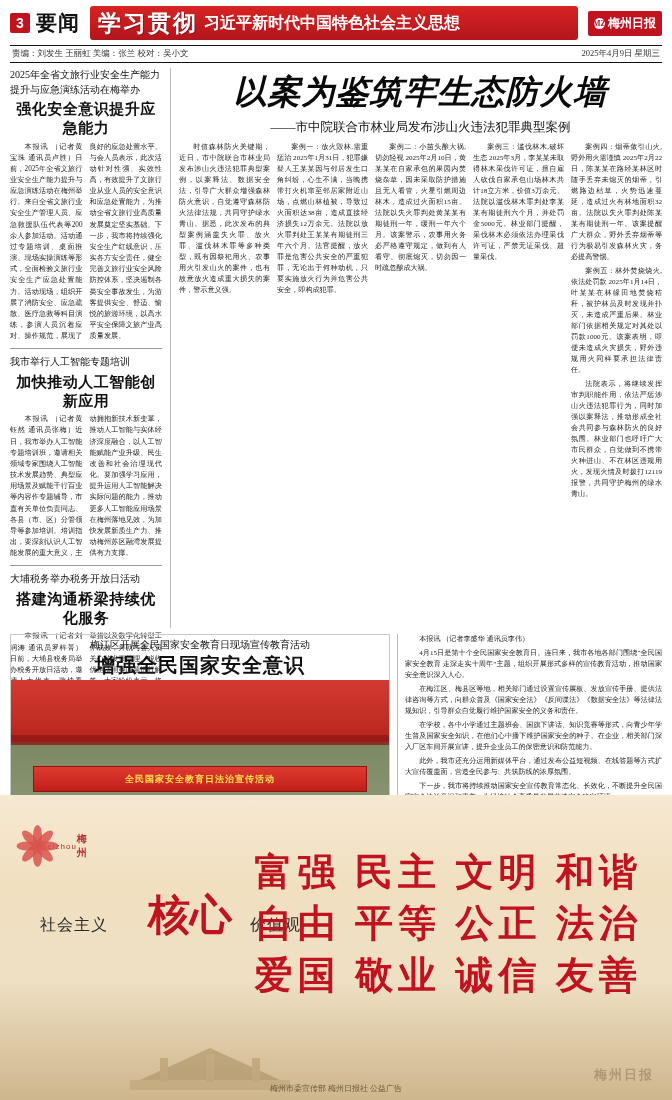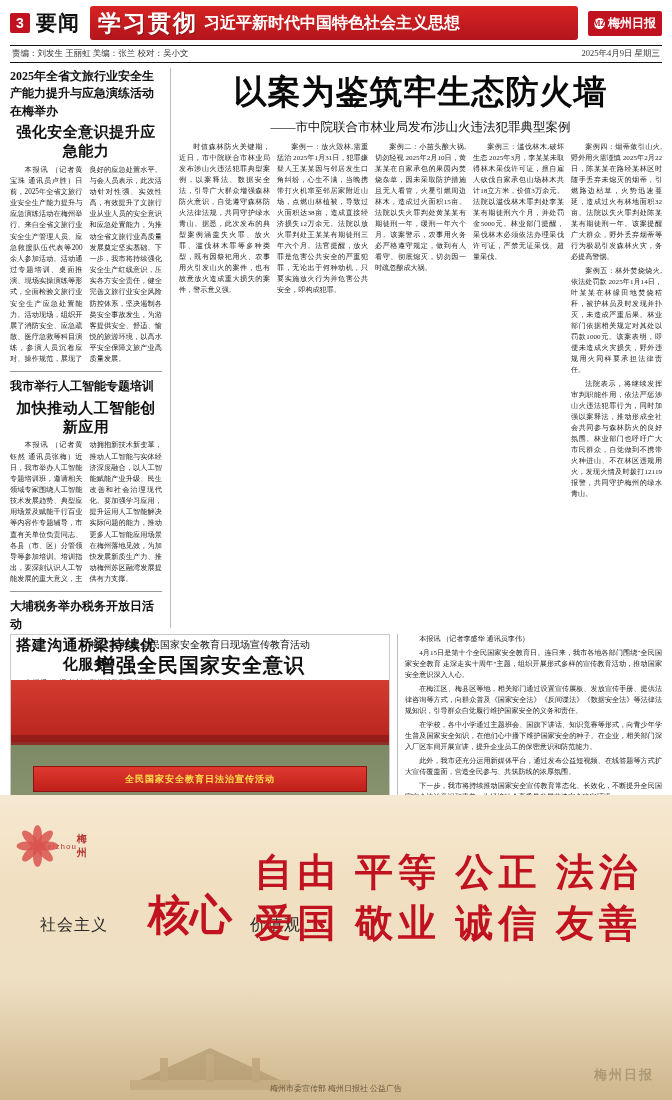--- a/index.html
+++ b/index.html
@@ -56,35 +56,35 @@
   }
 
   
   .cols { display:flex; gap:8px; margin-top:5px; height:560px; }
   .colL { width:152px; }
   .colR { flex:1; }
 
   .vrule { border-left:1px solid #bbb; }
 
   
-  .kicker { font-size:12px; line-height:1.45; margin:0 0 2px 0;font-weight:bold; }
+  .kicker { font-size:10px; line-height:1.45; margin:0 0 2px 0; }
   .headline2 {
     font-size:15px; font-weight:bold; text-align:center; letter-spacing:0.5px;
     margin:3px 0 4px 0; line-height:1.25;
   }
   .hr-thin { border-top:1px solid #999; margin:6px 0; }
   .body2 {
     font-size:7.2px; line-height:1.55; text-align:justify; color:#222;
     column-count:2; column-gap:7px; text-indent:2em;
   }
 
   
   .bighead {
     font-size:33px; font-weight:bold; text-align:center; letter-spacing:1px;
-    margin:2px 0 4px 0; color:#0a0a0a;
+    margin:2px 0 4px 0; color:#0a0a0a;font-style:italic;
   }
   .bigsub {
     font-size:12.5px; text-align:center; margin-bottom:6px; color:#111;
   }
   .byline-c { font-size:7.5px; text-align:center; margin-bottom:5px; color:#333;}
 
   .grid5 { display:flex; gap:7px; }
   .c5 { flex:1; font-size:7.1px; line-height:1.55; text-align:justify; color:#222; }
   .c5 p { margin:0 0 3px 0; text-indent:2em; }
 
@@ -308,20 +308,21 @@
       <div class="mzc">梅州</div>
     </div>
 
     <div class="slogan-left">
       <span>社会主义</span>
     </div>
     <div class="core">核心</div>
     <div class="slogan-left" style="left:250px;top:120px">价值观</div>
 
     <div class="values">
+      <div>富强 民主 文明 和谐</div>
       <div>自由 平等 公正 法治</div>
       <div>爱国 敬业 诚信 友善</div>
     </div>
 
     <div class="foot">梅州市委宣传部 梅州日报社 公益广告</div>
     <div class="wm">梅州日报</div>
   </div>
 
 </div>
 

